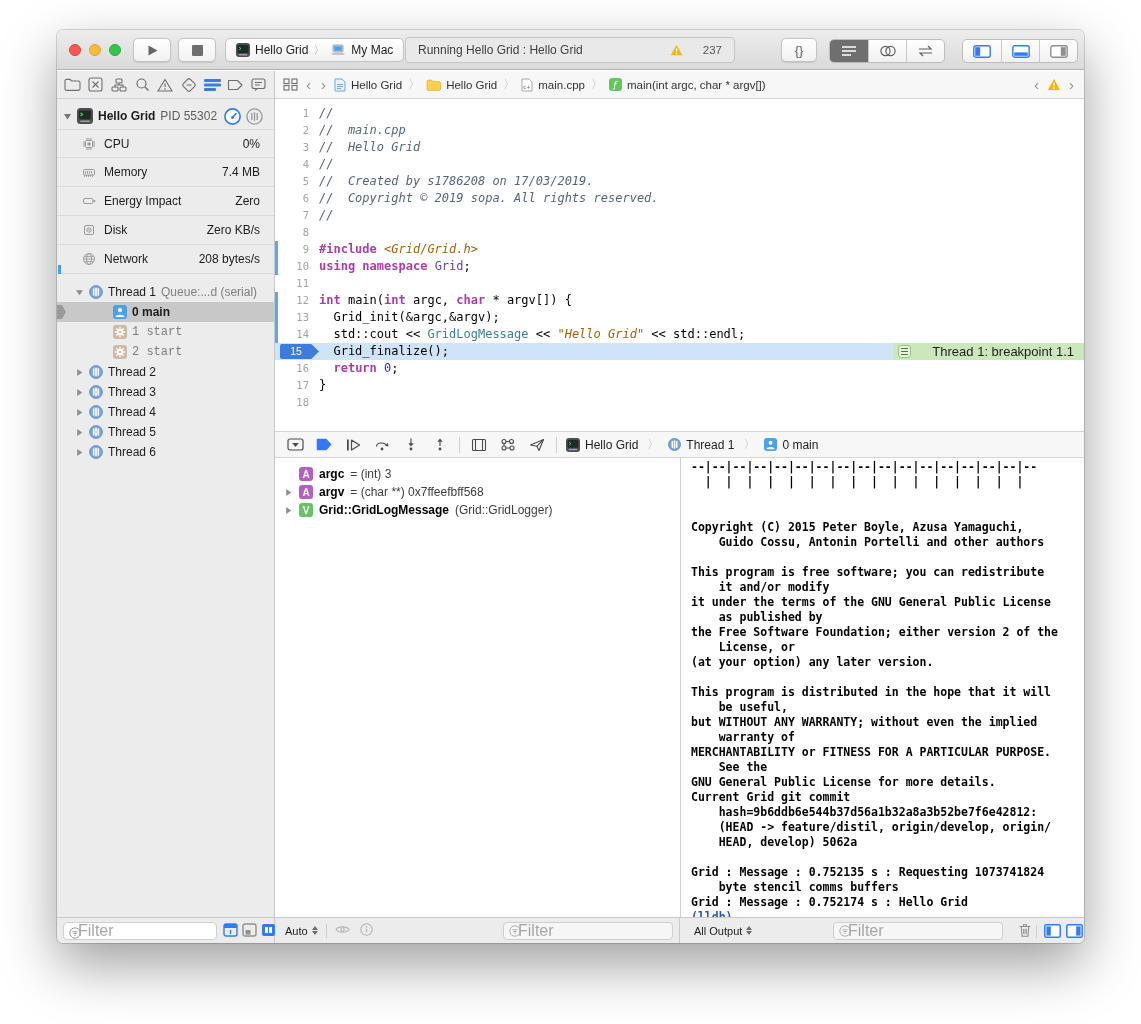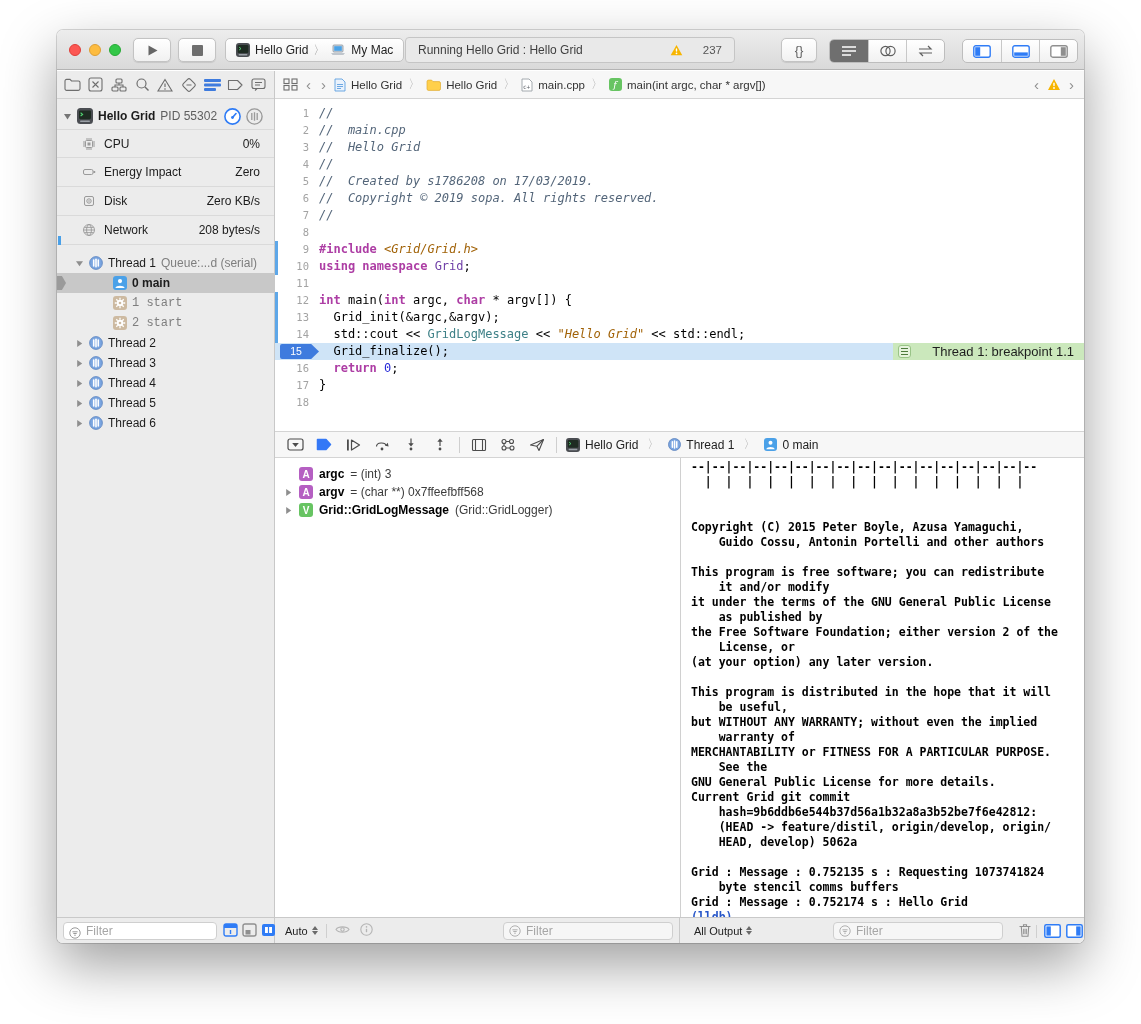--- a/index.html
+++ b/index.html
@@ -55,22 +55,22 @@
   .trow .tdetail { color:#7e7e7e; }
   .frow { height:20px; display:flex; align-items:center; gap:5px; padding-left:56px; position:relative; }
   .frow.sel { background:#c8c8c8; font-weight:bold; }
   .frow.dim { color:#7e7e7e;font-family:Liberation Mono, monospace; }
   .frame-pointer { position:absolute; left:0; top:3px; width:9px; height:14px; background:#9a9a9a;
     clip-path:polygon(0 0,55% 0,100% 50%,55% 100%,0 100%); }
   .disc { width:9px; height:9px; display:inline-block; }
 
   .filterbar { height:26px; border-top:1px solid #c9c9c9; background:#ececec; display:flex; align-items:center; position:relative; }
   .ffield { position:relative; height:18px; background:#fff; border:1px solid #cfcfcf; border-radius:4px; }
-  .ffield input { position:absolute; inset:0; border:none; outline:none; background:transparent; font-size:12px;
-    padding-left:22px; color:#333; font-family:"Liberation Sans",sans-serif; }
+  .ffield input { position:absolute; inset:0; border:none; outline:none; background:transparent; font-size:16px;
+    padding-left:14px; color:#333; font-family:"Liberation Sans",sans-serif; }
   .ffield input::placeholder { color:#a6a6a6; }
   .ffield .ficon { position:absolute; left:5px; top:2.5px; }
 
   
   .editor-col { flex:1; display:flex; flex-direction:column; background:#fff; min-width:0; }
   .jumpbar { height:28px; border-bottom:1px solid #d4d4d4; background:#f7f7f7; display:flex; align-items:center;
     padding:0 8px; font-size:11.5px; color:#333; gap:6px; }
   .jumpbar .crumb { display:flex; align-items:center; gap:5px; }
   .jumpbar .bsep { color:#b0b0b0; font-size:12px; }
   .jumpbar .nav-arrow { color:#8f8f8f; font-size:15px; padding:0 2px; }
@@ -329,20 +329,32 @@
                 <svg width="14" height="14">
                   <g stroke="#9a9a9a" fill="none" stroke-width="1">
                     <rect x="3.5" y="3.5" width="7" height="7" rx="1"></rect>
                     <path d="M5 1v2M7 1v2M9 1v2M5 11v2M7 11v2M9 11v2M1 5h2M1 7h2M1 9h2M11 5h2M11 7h2M11 9h2"></path>
                   </g>
                   <rect x="5.5" y="5.5" width="3" height="3" fill="#9a9a9a"></rect>
                 </svg>
               </span>
               <span class="glabel">CPU</span>
               <span class="gvalue">0%</span>
+            </div>
+            <div class="gauge-row">
+              <span style="display: inline-flex;">
+                <svg width="14" height="14">
+                  <g stroke="#9a9a9a" fill="none" stroke-width="1">
+                    <rect x="1.5" y="4.5" width="11" height="5.5" rx="1"></rect>
+                    <path d="M3.5 6v2.5M5.5 6v2.5M7.5 6v2.5M9.5 6v2.5M2.5 10v1.8M4.5 10v1.8M6.5 10v1.8M8.5 10v1.8M10.5 10v1.8"></path>
+                  </g>
+                </svg>
+              </span>
+              <span class="glabel">Memory</span>
+              <span class="gvalue">7.4 MB</span>
             </div>
             <div class="gauge-row">
               <span style="display: inline-flex;">
                 <svg width="14" height="14">
                   <g stroke="#9a9a9a" fill="none" stroke-width="1">
                     <rect x="1.5" y="4.5" width="9.5" height="5" rx="1.5"></rect>
                     <path d="M12.3 6v2" stroke-width="1.8"></path>
                   </g>
                 </svg>
               </span>

